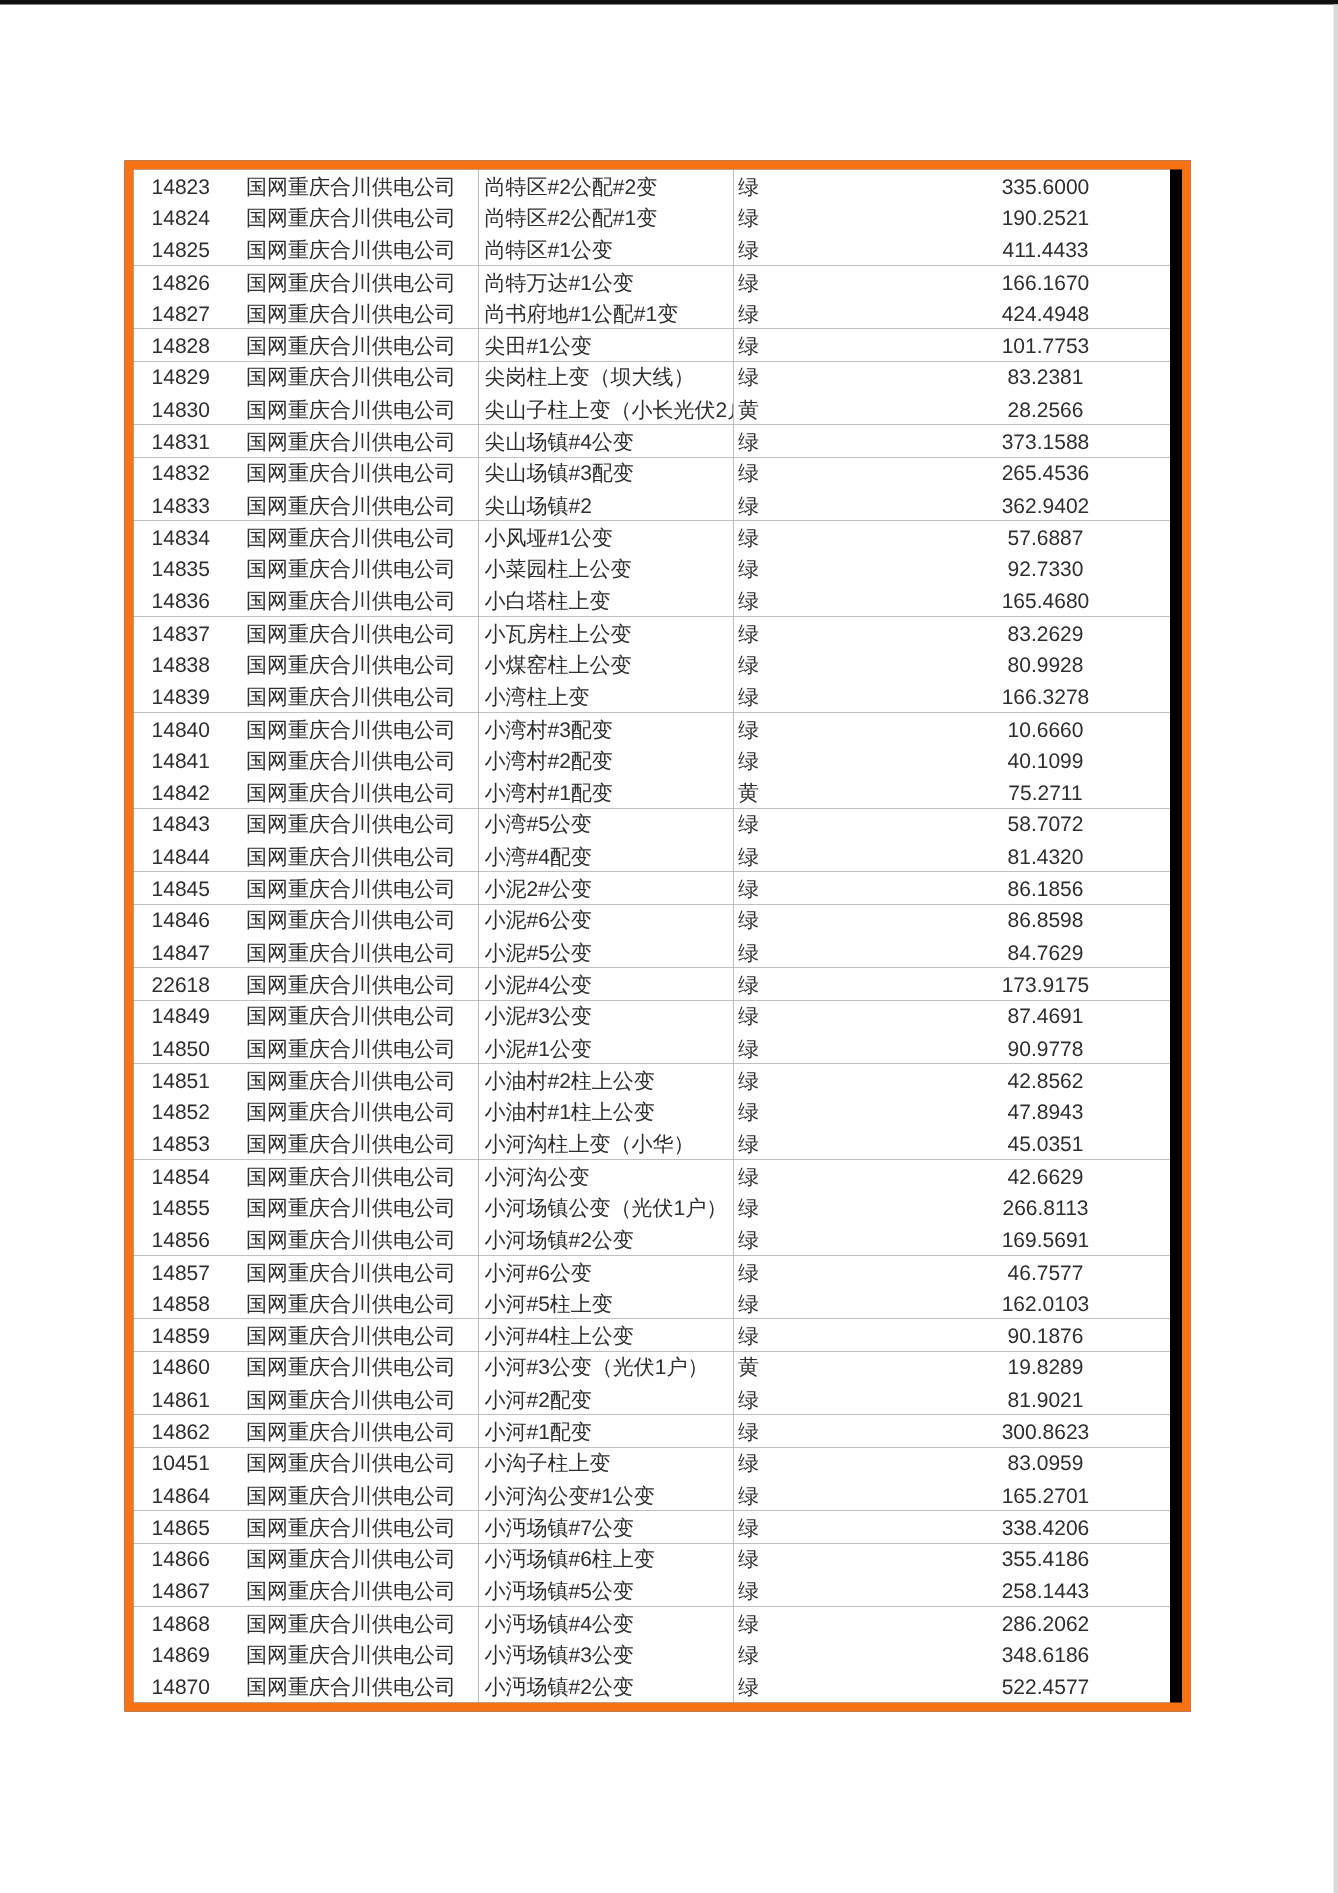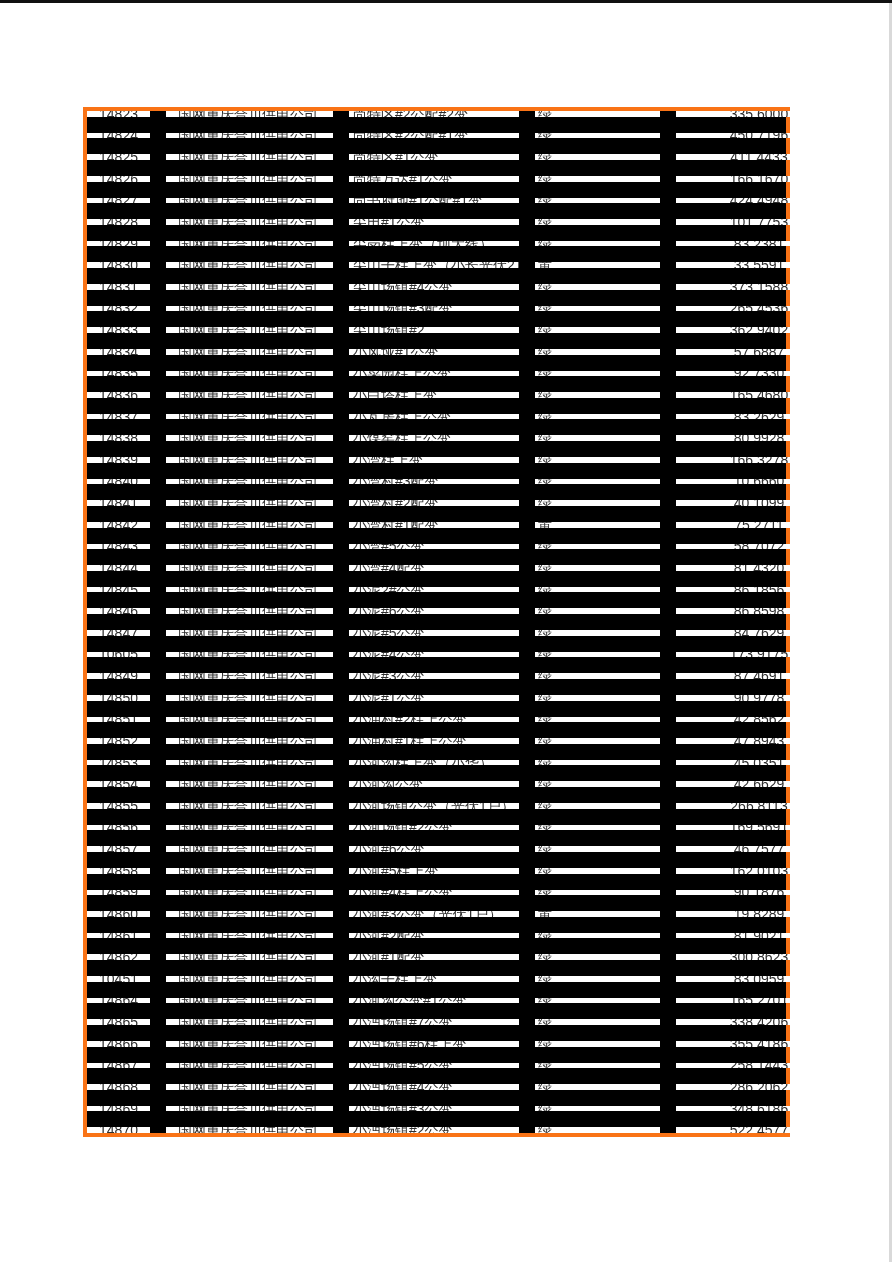--- a/index.html
+++ b/index.html
@@ -18,25 +18,25 @@
   .right-edge {
     position: absolute; right: 0; top: 3px;
     width: 3px; height: 1259px;
     background: #d9d9d9;
   }
   .record-table {
     position: absolute;
     left: 83px; top: 107px;
     width: 699px; height: 1022px;
     background: #000000;
-    border: 4px solid #f97316;
+    border: 6px solid #f97316;
     display: grid;
     grid-template-columns: 63px 167px 170px 125px 166px;
     grid-auto-rows: 1fr;
-    gap: 16px;
+    gap: 0;
   }
   .cell {
     background: #ffffff;
     color: #2e2e2e;
     font-size: 14px;
     display: flex;
     align-items: center;
     white-space: nowrap;
     overflow: hidden;
     line-height: 1;
@@ -56,21 +56,21 @@
 <div class="record-table">
     <div class="cell c0">14823</div>
     <div class="cell c1">国网重庆合川供电公司</div>
     <div class="cell c2">尚特区#2公配#2变</div>
     <div class="cell c3">绿</div>
     <div class="cell c4">335.6000</div>
     <div class="cell c0">14824</div>
     <div class="cell c1">国网重庆合川供电公司</div>
     <div class="cell c2">尚特区#2公配#1变</div>
     <div class="cell c3">绿</div>
-    <div class="cell c4">450.7196</div>
+    <div class="cell c4">190.2521</div>
     <div class="cell c0">14825</div>
     <div class="cell c1">国网重庆合川供电公司</div>
     <div class="cell c2">尚特区#1公变</div>
     <div class="cell c3">绿</div>
     <div class="cell c4">411.4433</div>
     <div class="cell c0">14826</div>
     <div class="cell c1">国网重庆合川供电公司</div>
     <div class="cell c2">尚特万达#1公变</div>
     <div class="cell c3">绿</div>
     <div class="cell c4">166.1670</div>
@@ -86,21 +86,21 @@
     <div class="cell c4">101.7753</div>
     <div class="cell c0">14829</div>
     <div class="cell c1">国网重庆合川供电公司</div>
     <div class="cell c2">尖岗柱上变（坝大线）</div>
     <div class="cell c3">绿</div>
     <div class="cell c4">83.2381</div>
     <div class="cell c0">14830</div>
     <div class="cell c1">国网重庆合川供电公司</div>
     <div class="cell c2">尖山子柱上变（小长光伏2户）</div>
     <div class="cell c3">黄</div>
-    <div class="cell c4">33.5591</div>
+    <div class="cell c4">28.2566</div>
     <div class="cell c0">14831</div>
     <div class="cell c1">国网重庆合川供电公司</div>
     <div class="cell c2">尖山场镇#4公变</div>
     <div class="cell c3">绿</div>
     <div class="cell c4">373.1588</div>
     <div class="cell c0">14832</div>
     <div class="cell c1">国网重庆合川供电公司</div>
     <div class="cell c2">尖山场镇#3配变</div>
     <div class="cell c3">绿</div>
     <div class="cell c4">265.4536</div>
@@ -172,21 +172,21 @@
     <div class="cell c0">14846</div>
     <div class="cell c1">国网重庆合川供电公司</div>
     <div class="cell c2">小泥#6公变</div>
     <div class="cell c3">绿</div>
     <div class="cell c4">86.8598</div>
     <div class="cell c0">14847</div>
     <div class="cell c1">国网重庆合川供电公司</div>
     <div class="cell c2">小泥#5公变</div>
     <div class="cell c3">绿</div>
     <div class="cell c4">84.7629</div>
-    <div class="cell c0">10605</div>
+    <div class="cell c0">22618</div>
     <div class="cell c1">国网重庆合川供电公司</div>
     <div class="cell c2">小泥#4公变</div>
     <div class="cell c3">绿</div>
     <div class="cell c4">173.9175</div>
     <div class="cell c0">14849</div>
     <div class="cell c1">国网重庆合川供电公司</div>
     <div class="cell c2">小泥#3公变</div>
     <div class="cell c3">绿</div>
     <div class="cell c4">87.4691</div>
     <div class="cell c0">14850</div>

